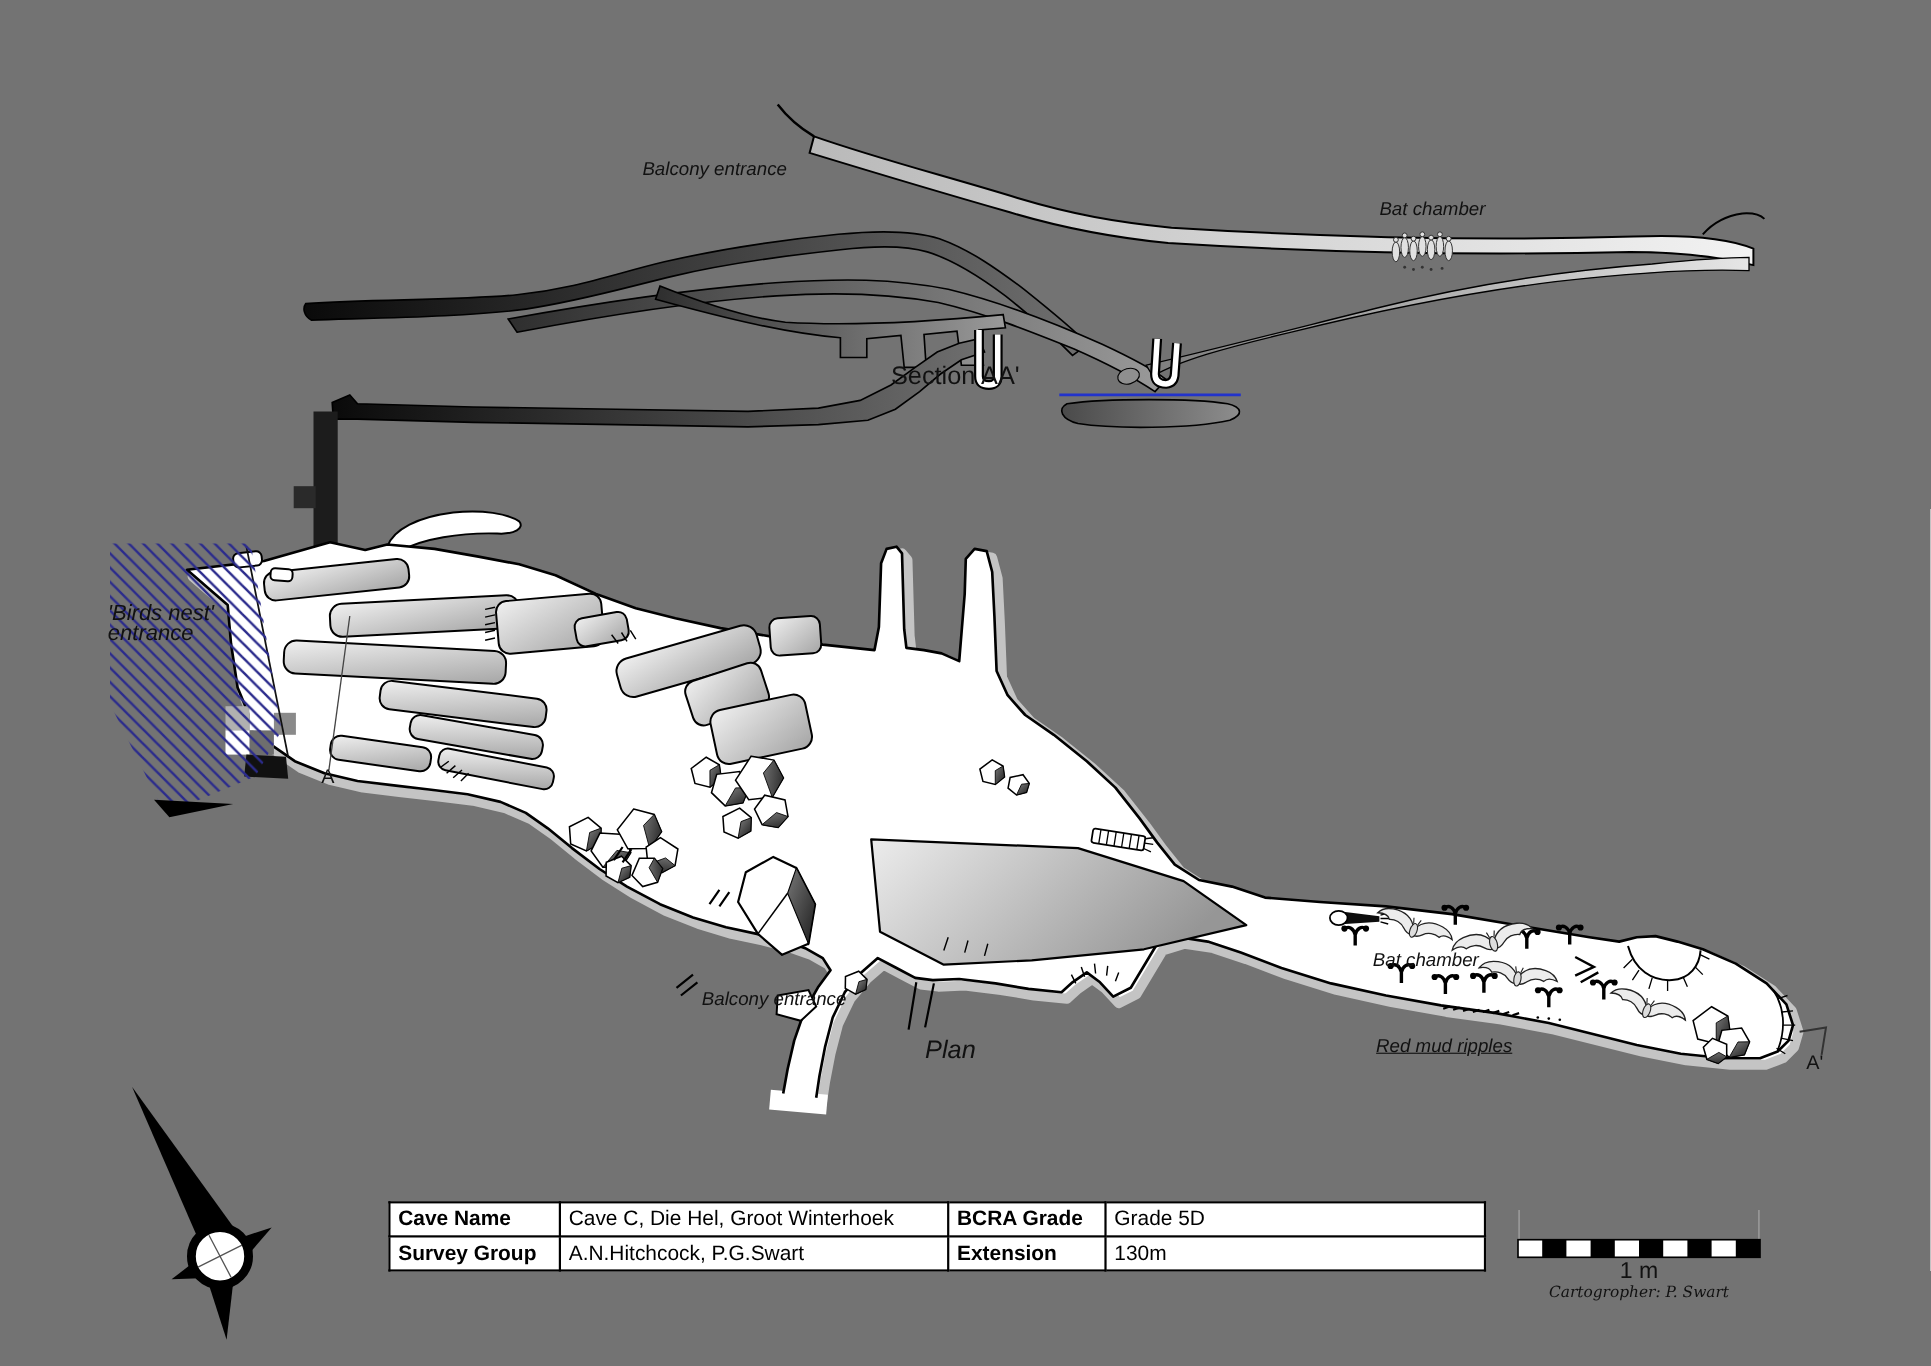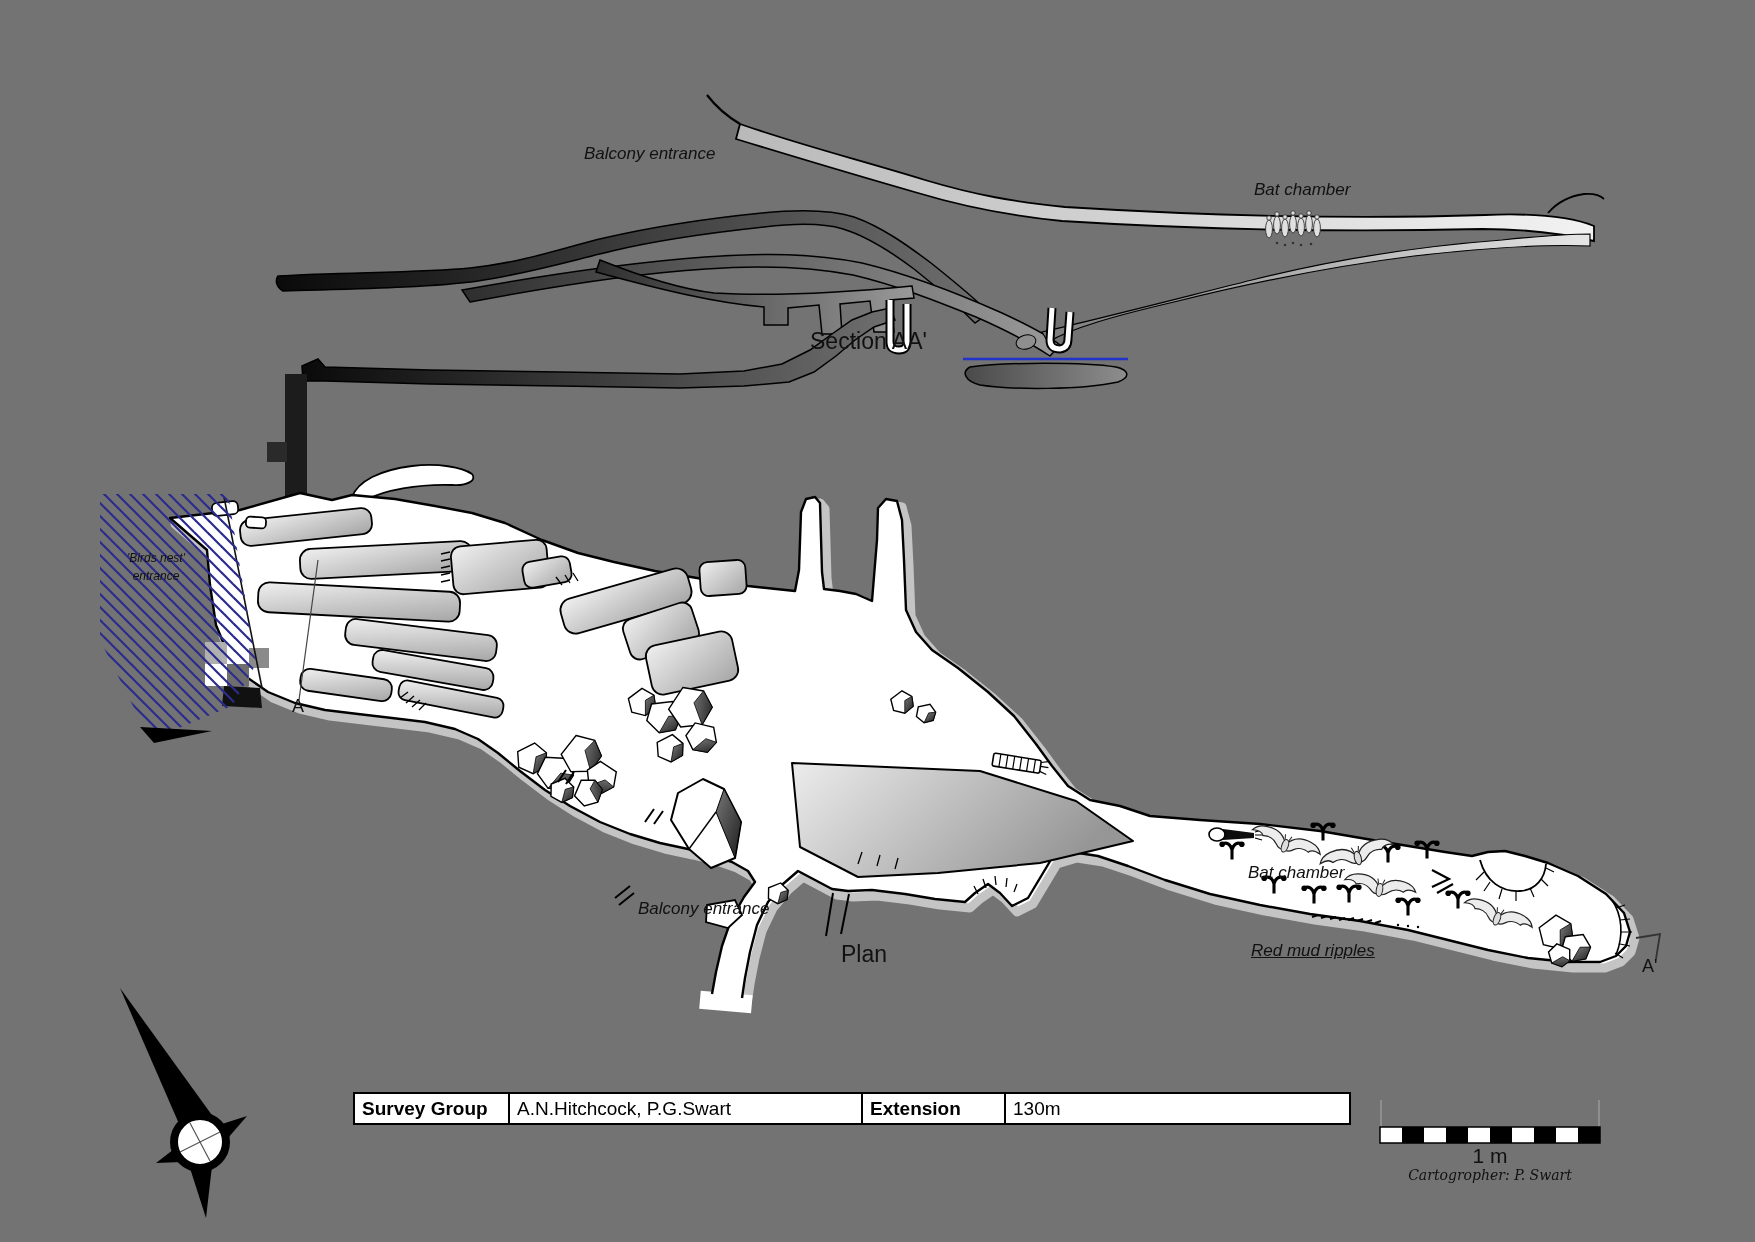--- a/index.html
+++ b/index.html
@@ -2,21 +2,21 @@
 <html><head>
 <meta charset="utf-8">
 <style>
   html,body{margin:0;padding:0;background:#fff;}
   #sheet{position:relative;width:1755px;height:1242px;background:#737373;overflow:hidden;
          font-family:"Liberation Sans",sans-serif;}
   #mapsvg{position:absolute;left:0;top:0;}
   .lbl{position:absolute;font-style:italic;font-size:17px;color:#111;white-space:nowrap;}
   .big{font-style:normal;font-size:23px;color:#111;}
   .marker{font-style:normal;font-size:18px;color:#111;}
-  .center2{white-space:normal;text-align:center;line-height:18px;font-size:12px;}
+  .center2{white-space:normal;text-align:left;line-height:18px;font-size:20px;}
   #infotable{position:absolute;left:353px;top:1092px;width:996px;border-collapse:collapse;
              table-layout:fixed;background:#fff;}
   #infotable td{border:2px solid #000;height:27px;font-size:19px;padding:1px 4px 1px 7px;
                 overflow:hidden;white-space:nowrap;}
   #infotable td.k{font-weight:bold;}
   #scalelabel{position:absolute;left:1420px;top:1144px;width:140px;text-align:center;
               font-size:21px;color:#111;}
   #carto{position:absolute;left:1390px;top:1167px;width:200px;text-align:center;
          font-family:"DejaVu Serif",serif;font-style:italic;font-size:14px;color:#111;}
 </style>
@@ -274,34 +274,40 @@
 
 <div class="lbl" style="left:584px;top:144px;">Balcony entrance</div>
 <div class="lbl" style="left:1254px;top:180px;">Bat chamber</div>
 <div class="lbl big" style="left:810px;top:328px;">Section AA'</div>
 
 <div class="lbl center2" style="left:98px;top:549px;width:116px;">
   <div>'Birds nest'</div>
   <div>entrance</div>
 </div>
 <div class="lbl" style="left:638px;top:899px;">Balcony entrance</div>
-<div class="lbl big" style="left:841px;top:941px;">Plan</div>
+<div class="lbl big" style="left:841px;top:941px;font-style:italic;">Plan</div>
 <div class="lbl" style="left:1248px;top:863px;">Bat chamber</div>
 <div class="lbl" style="left:1251px;top:941px;text-decoration:underline;">Red mud ripples</div>
 <div class="lbl marker" style="left:292px;top:696px;">A</div>
 <div class="lbl marker" style="left:1642px;top:956px;">A'</div>
 
 <table id="infotable">
   <colgroup>
         <col style="width:155px">
         <col style="width:353px">
         <col style="width:143px">
         <col style="width:345px">
       </colgroup>
   <tbody>
+        <tr>
+    <td class="k">Cave Name</td>
+    <td>Cave C, Die Hel, Groot Winterhoek</td>
+    <td class="k">BCRA Grade</td>
+    <td>Grade 5D</td>
+  </tr>
   <tr>
     <td class="k">Survey Group</td>
     <td>A.N.Hitchcock, P.G.Swart</td>
     <td class="k">Extension</td>
     <td>130m</td>
   </tr>
 </tbody>
     </table>
 
 <div id="scalelabel">1 m</div>

